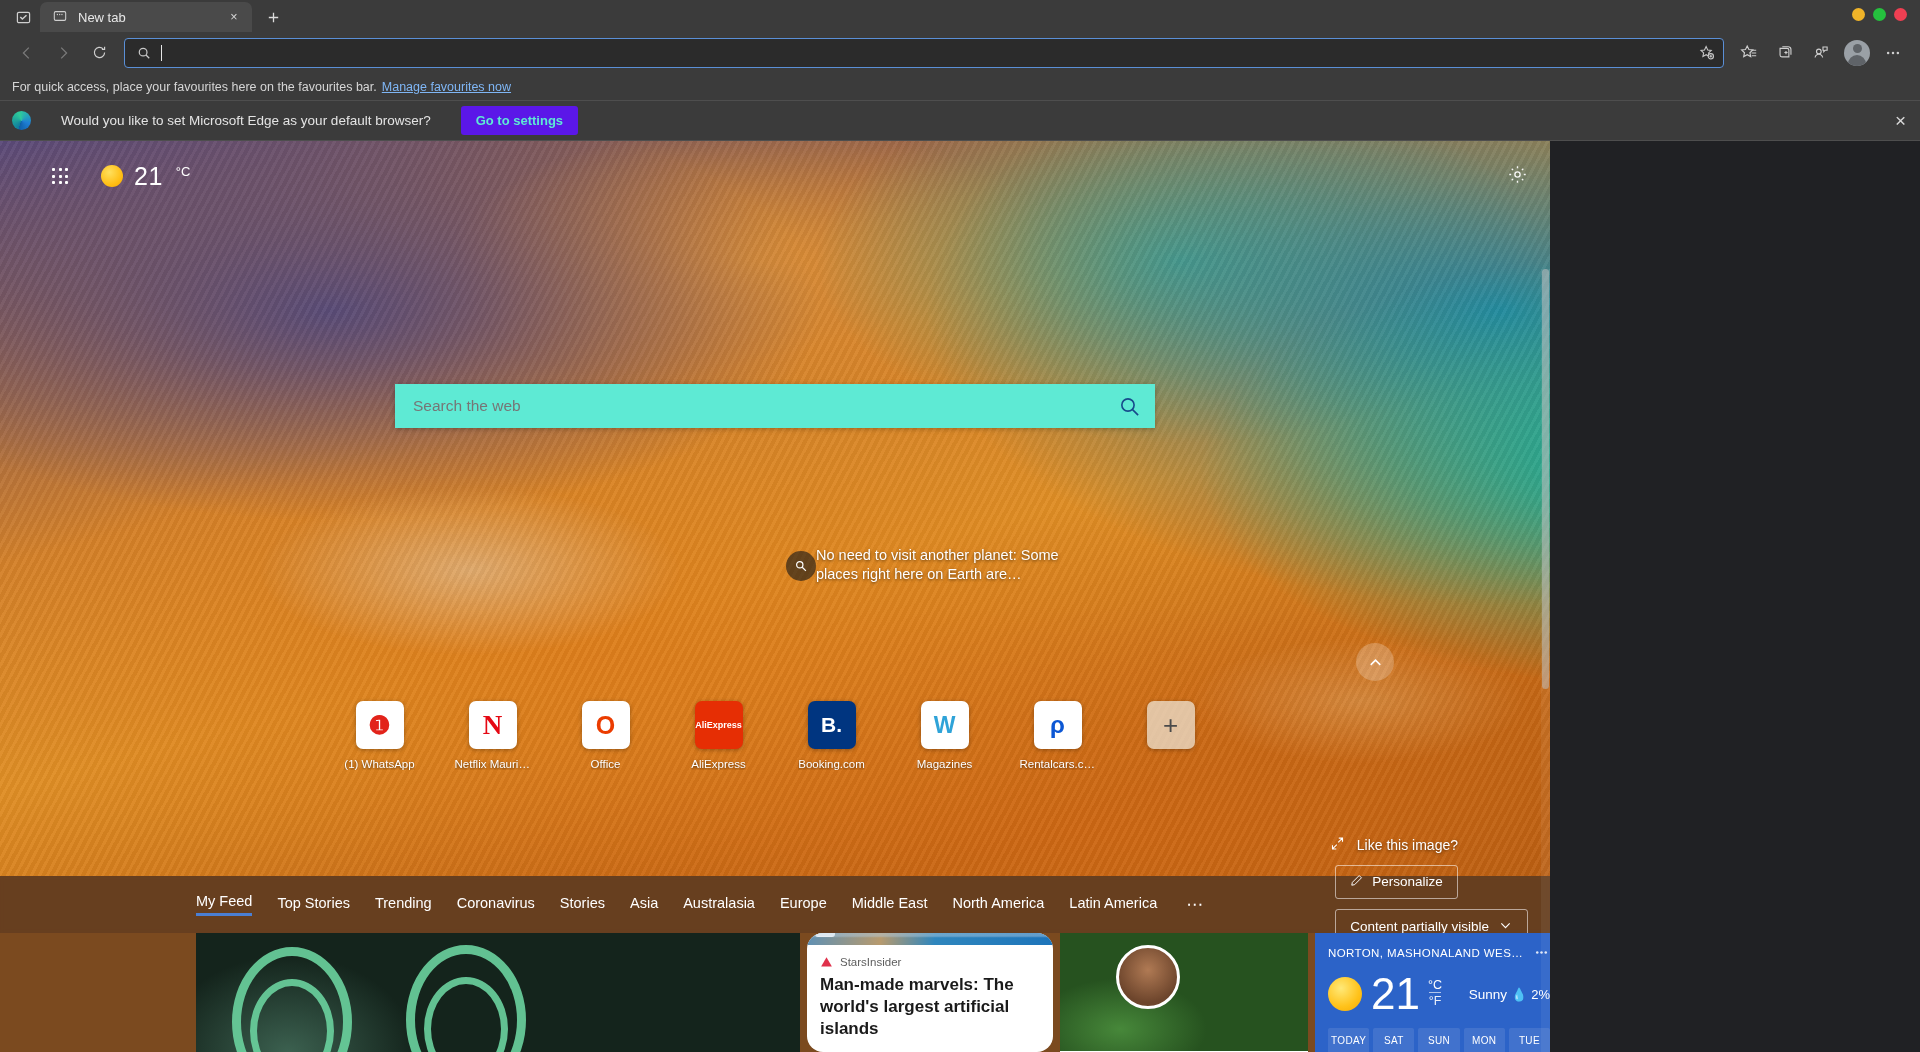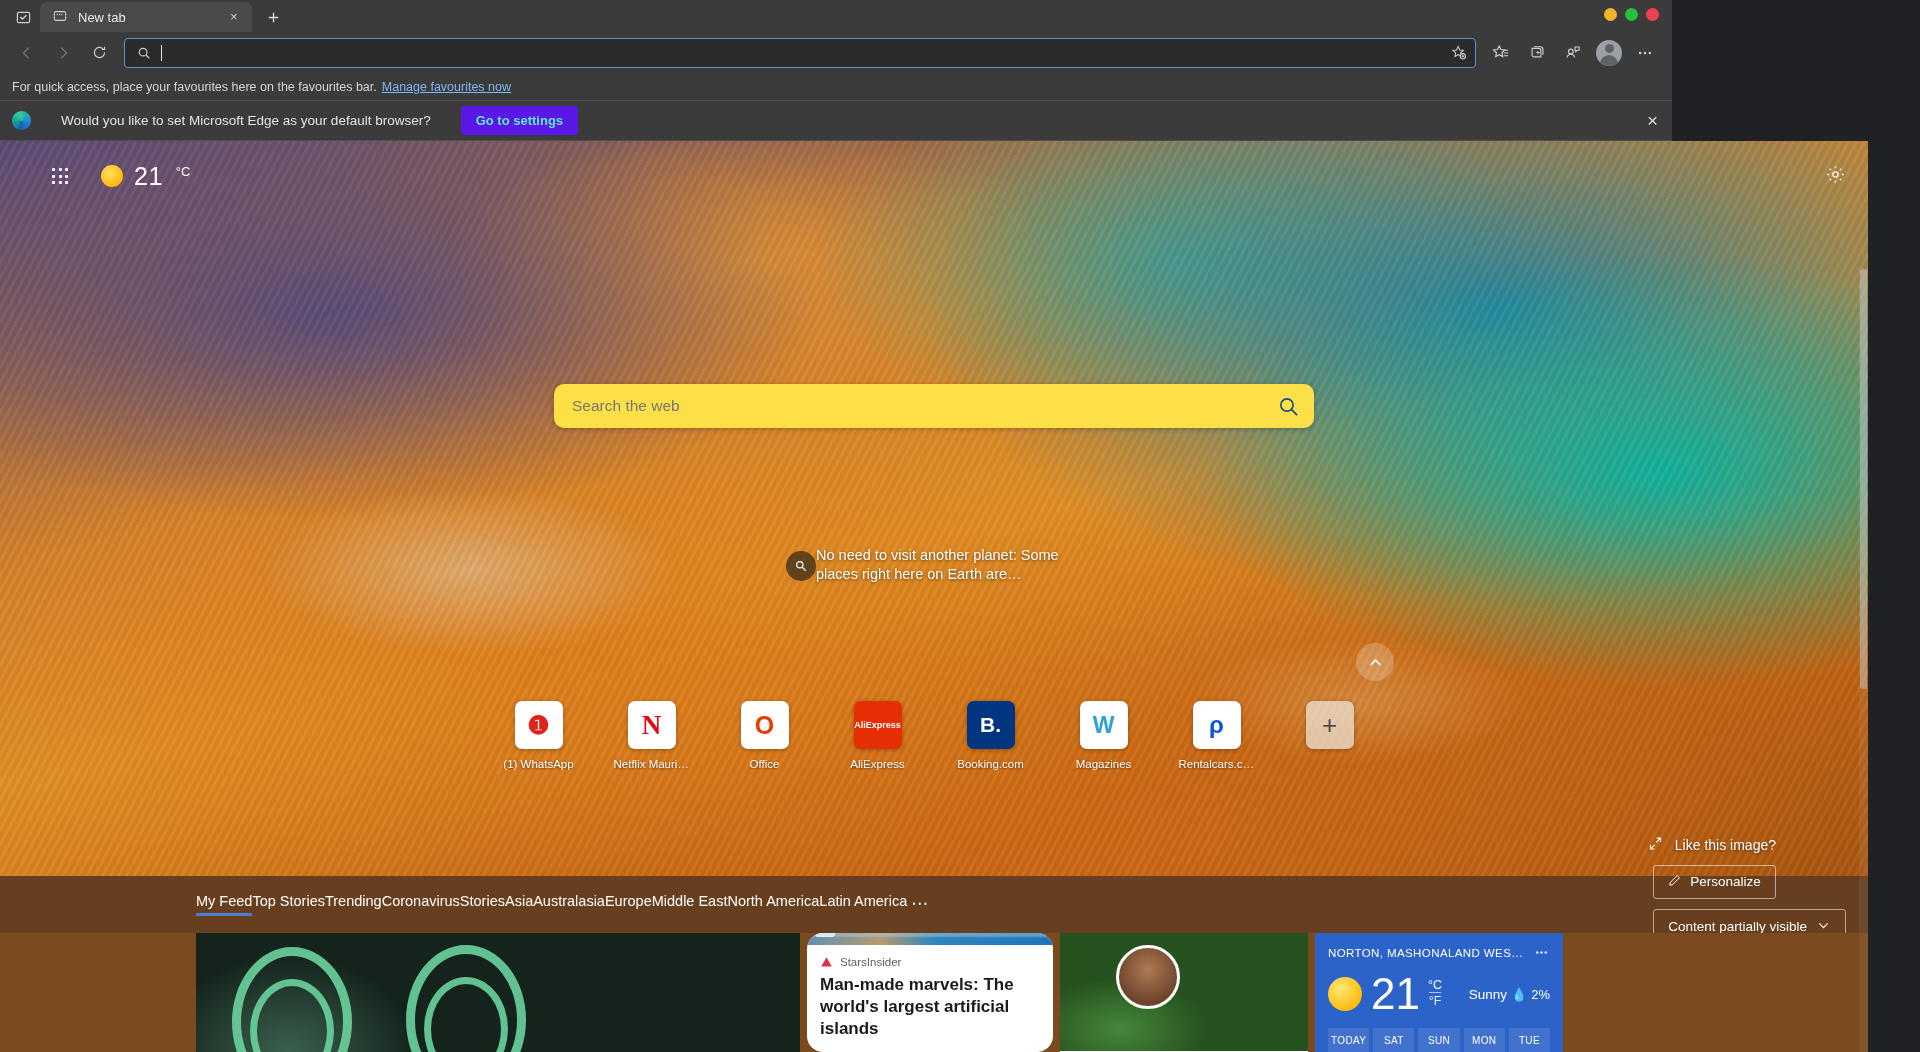--- a/index.html
+++ b/index.html
@@ -5,21 +5,21 @@
   * { box-sizing: border-box; margin: 0; padding: 0; }
   html, body {
     width: 1920px; height: 1052px;
     overflow: hidden;
     background: #202124;
     font-family: "Liberation Sans", sans-serif;
     -webkit-font-smoothing: antialiased;
   }
 
   
-  .chrome { background: #3b3b3b; width: 1672px; }
+  .chrome { background: #3b3b3b; width: 1920px; }
 
   .tabstrip {
     height: 32px; display: flex; align-items: flex-end;
     background: #3b3b3b; padding-left: 6px; position: relative;
   }
   .tab-search-btn {
     width: 34px; height: 30px; display: flex; align-items: center;
     justify-content: center; color: #cfcfcf; flex: 0 0 auto;
   }
   .tab {
@@ -97,21 +97,21 @@
     flex: 0 0 auto; }
   .default-bar .msg { color: #e4e4e4; font-size: 13.5px; flex: 0 0 auto; }
   .gts-btn {
     background: #5b17e8; color: #5eead4; font-size: 13px; font-weight: bold;
     padding: 7px 15px; border: none; border-radius: 3px;
   }
   .default-bar .spacer { flex: 1 1 auto; }
   .close-x { color: #d8d8d8; font-size: 19px; line-height: 1; }
 
   
-  .viewport { position: relative; width: 1868px; height: 911px; overflow: hidden; }
+  .viewport { position: relative; width: 1550px; height: 911px; overflow: hidden; }
   .hero {
     position: relative; width: 1920px; height: 735px; overflow: hidden;
     background:
       radial-gradient(ellipse 640px 300px at 1660px 330px, rgba(12,180,160,.95), transparent 72%),
       radial-gradient(ellipse 820px 420px at 1500px 170px, rgba(22,130,170,.9), transparent 70%),
       radial-gradient(ellipse 520px 260px at 1180px 120px, rgba(60,175,150,.75), transparent 70%),
       radial-gradient(ellipse 700px 300px at 330px 170px, rgba(86,74,122,.95), transparent 70%),
       radial-gradient(ellipse 460px 200px at 760px 120px, rgba(226,146,52,.85), transparent 68%),
       radial-gradient(ellipse 900px 330px at 600px 520px, rgba(222,126,28,.98), transparent 72%),
       radial-gradient(ellipse 1000px 300px at 1080px 690px, rgba(206,104,20,1), transparent 75%),
@@ -138,21 +138,21 @@
     margin-left: 33px; color: #fff; }
   .sun { width: 22px; height: 22px; border-radius: 50%;
     background: radial-gradient(circle at 38% 33%, #ffe05e, #ffbe14 62%, #f7a800); }
   .ntp-temp { font-size: 25px; letter-spacing: .5px; }
   .ntp-unit { font-size: 13px; margin-left: 2px; position: relative; top: -5px; }
   .ntp-gear { margin-left: auto; color: #fff; opacity: .95; }
 
   .ntp-search-wrap { position: absolute; top: 243px; left: 0; right: 0;
     display: flex; justify-content: center; z-index: 4; }
   .ntp-search {
-    width: 760px; height: 44px; background: #fde047; border-radius: 10px;
+    width: 760px; height: 44px; background: #5eead4; border-radius: 0;
     display: flex; align-items: center; padding: 0 14px 0 18px;
     box-shadow: 0 1px 5px rgba(0,0,0,.25);
   }
   .ntp-search .ph { flex: 1 1 auto; color: #767676; font-size: 15.5px; }
   .ntp-search .mag { color: #174a8b; display: flex; align-items: center; }
 
   .attribution {
     position: absolute; top: 405px; left: 786px;
     display: flex; align-items: center; z-index: 4; max-width: 380px;
   }
@@ -191,21 +191,21 @@
     align-items: center; gap: 12px; color: #fff; font-size: 14px; z-index: 5;
     text-shadow: 0 1px 3px rgba(0,0,0,.5);
   }
 
   
   .feed-bar {
     position: absolute; top: 735px; left: 0; right: 0; height: 57px;
     background: rgba(120,70,30,.82); display: flex; align-items: center;
     padding: 0 22px 0 196px; z-index: 6; backdrop-filter: blur(2px);
   }
-  .feed-tabs { display: flex; align-items: flex-start; }
+  .feed-tabs { display: flex; align-items: center; gap: 25px; }
   .feed-tab { color: #fff; font-size: 14.5px; padding-bottom: 4px;
     white-space: nowrap; }
   .feed-tab.active { border-bottom: 3px solid #4a7fd4; font-weight: normal; }
   .feed-more { color: #fff; font-size: 17px; letter-spacing: 1px; margin-left: 4px; }
   .feed-right { margin-left: auto; display: flex; align-items: flex-start; gap: 10px; flex-direction: column; }
   .pill {
     border: 1px solid rgba(255,255,255,.55); border-radius: 3px;
     color: #fff; font-size: 13.5px; padding: 8px 14px;
     display: flex; align-items: center; gap: 9px; white-space: nowrap;
   }

